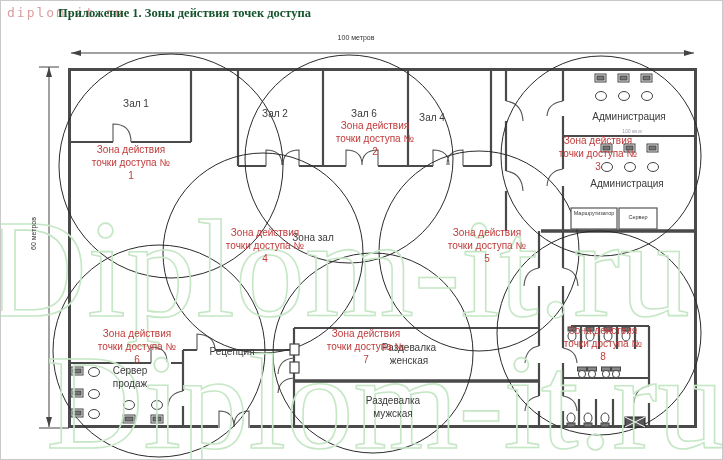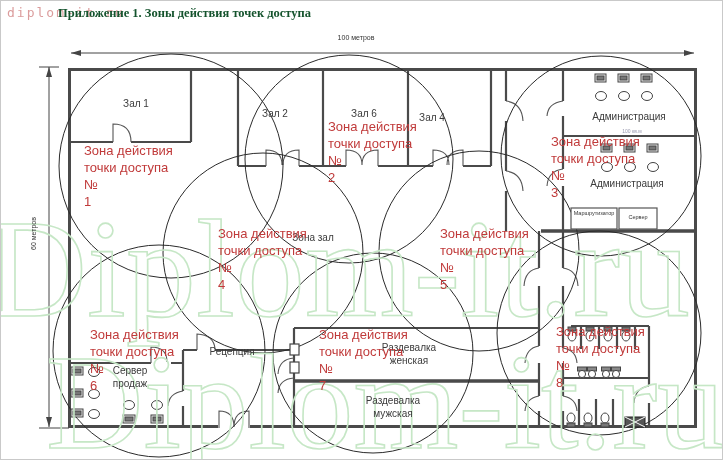--- a/index.html
+++ b/index.html
@@ -2,22 +2,22 @@
 <html><head>
 <meta charset="utf-8">
 <style>
   html,body{margin:0;padding:0;background:#fff;}
   #shot{position:relative;width:723px;height:460px;background:#fff;overflow:hidden;
         border:1px solid #c9c9c9;box-sizing:border-box;
         font-family:"Liberation Sans",sans-serif;}
   #plan-svg{position:absolute;left:0;top:0;}
   .lbl{position:absolute;font-size:10px;line-height:1.25;color:#3a3a3a;
        text-align:center;transform:translateX(-50%);white-space:pre-line;z-index:5;}
-  .zone{position:absolute;width:94px;font-size:13px;line-height:1.3;color:#c03a3a;
-        text-align:left;transform:translateX(-50%);white-space:pre-line;z-index:6;}
+  .zone{position:absolute;width:94px;font-size:10px;line-height:1.3;color:#c03a3a;
+        text-align:center;transform:translateX(-50%);white-space:pre-line;z-index:6;}
   .eq{position:absolute;font-size:5.5px;line-height:1.15;color:#333;text-align:center;z-index:5;}
   #page-title{position:absolute;left:57px;top:5px;z-index:7;
         font-family:"Liberation Serif",serif;font-weight:bold;font-size:12.5px;color:#14532d;}
   #wm-small{position:absolute;left:6px;top:4px;z-index:6;color:#db9c9c;
         font-family:"DejaVu Sans Mono",monospace;font-size:13px;letter-spacing:2px;}
   #dim-w{position:absolute;left:355px;top:33px;transform:translateX(-50%);
         font-size:7px;color:#333;z-index:5;}
   #dim-h{position:absolute;left:2px;top:229px;width:60px;text-align:center;
         font-size:7px;color:#333;transform:rotate(-90deg);z-index:5;}
   #area-note{position:absolute;left:631px;top:127px;transform:translateX(-50%);

